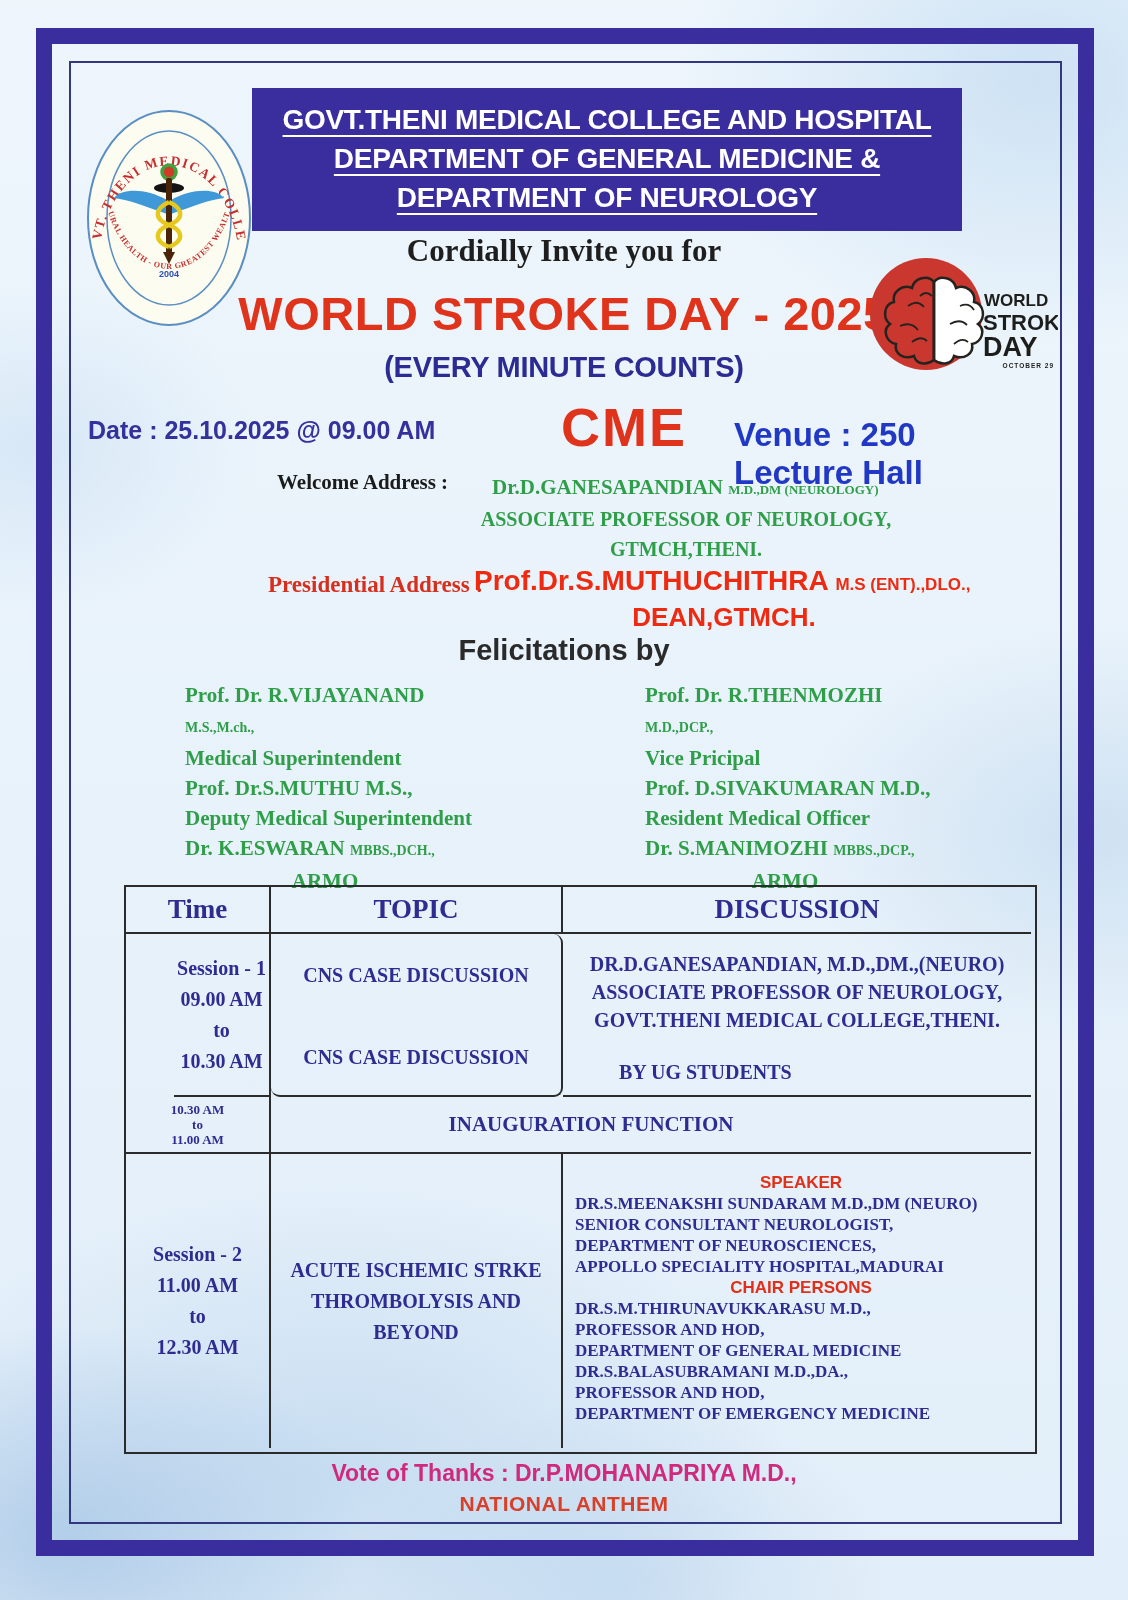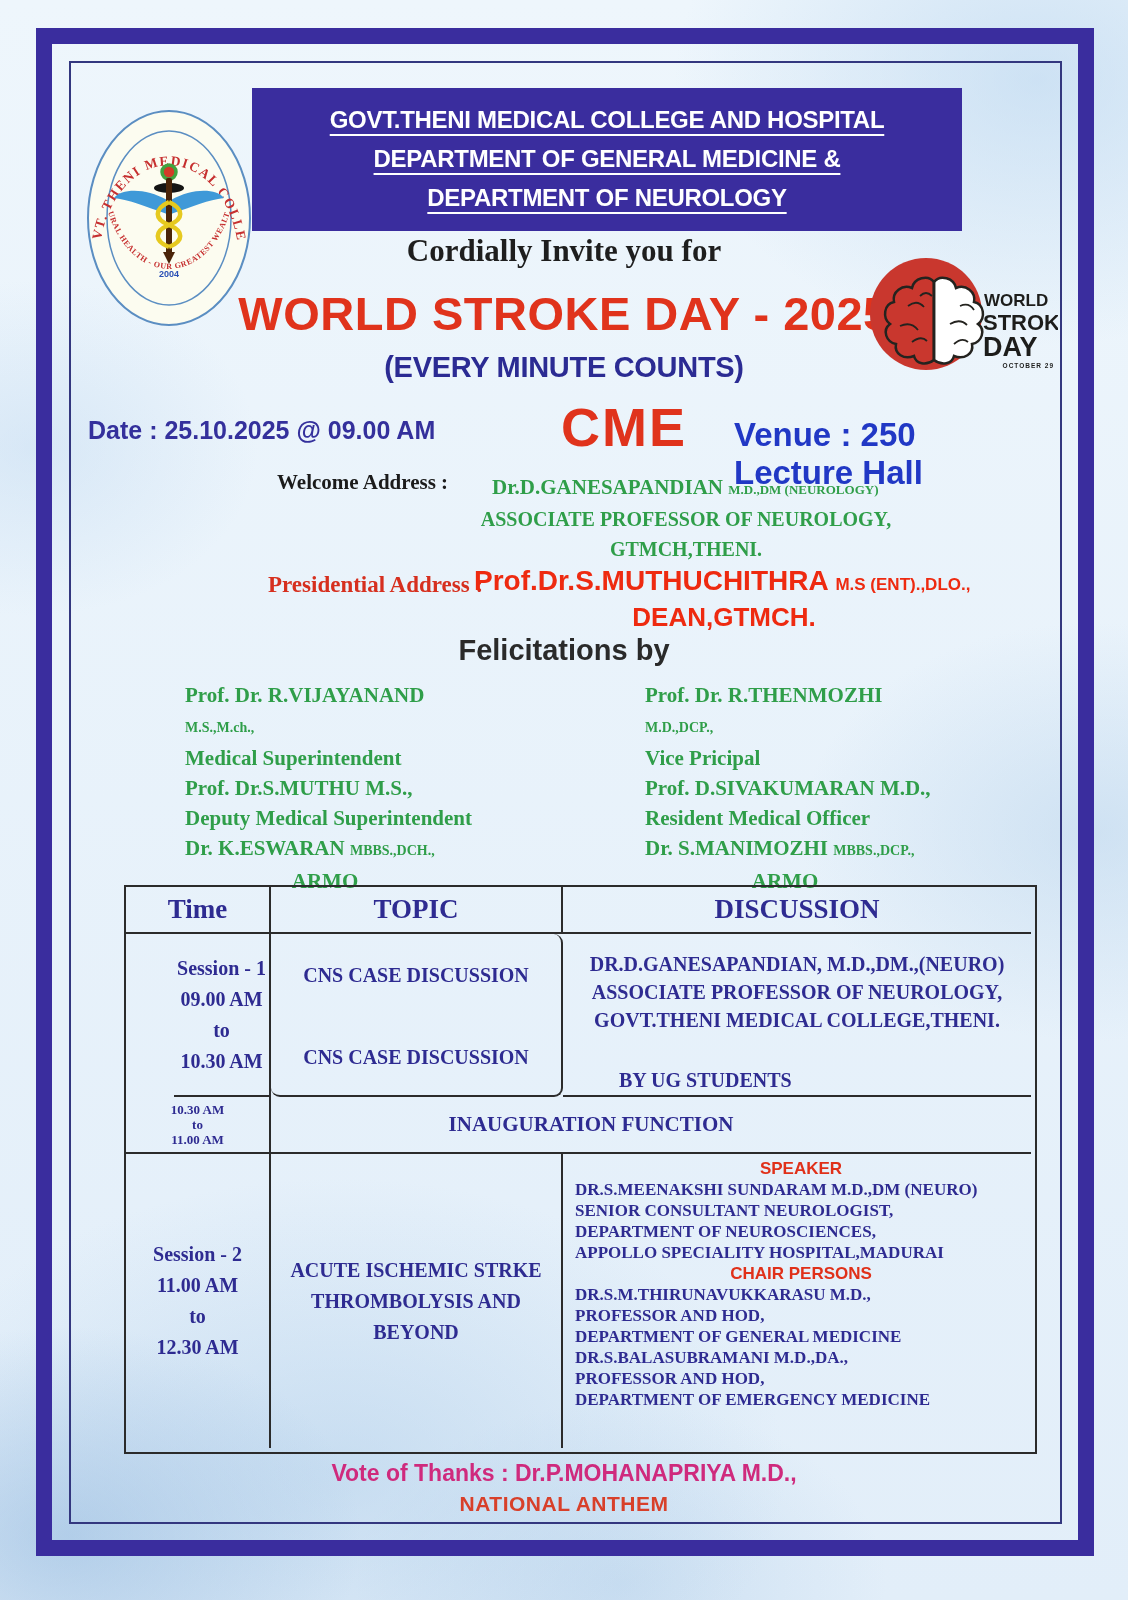--- a/index.html
+++ b/index.html
@@ -15,21 +15,21 @@
       radial-gradient(380px 260px at 55% 99%, rgba(168,200,230,.40), transparent 70%),
       linear-gradient(#eef6fc,#e2eef9);
   }
   .frame-outer{position:absolute;left:36px;top:28px;right:34px;bottom:44px;border:16px solid #3a2d9e;}
   .frame-inner{position:absolute;left:69px;top:61px;right:66px;bottom:76px;border:2px solid #33377f;}
   .abs{position:absolute;}
   .ctr{left:0;width:1128px;text-align:center;}
 
   
   .band{left:252px;top:88px;width:698px;background:#3a2d9e;padding:12px 6px 14px 6px;text-align:center;}
-  .band-line{color:#ffffff;font-weight:bold;font-size:24px;letter-spacing:-.3px;line-height:39px;
+  .band-line{color:#ffffff;font-weight:bold;font-size:28px;letter-spacing:-.3px;line-height:39px;
     text-decoration:underline;text-underline-offset:6px;text-decoration-thickness:2px;}
 
   
   .college-logo{left:84px;top:106px;width:170px;height:224px;}
 
   
   .invite{top:233px;font-family:"Liberation Serif",serif;font-weight:bold;font-size:31px;color:#1e1e1e;}
   .event-title{top:286px;font-size:47px;font-weight:bold;color:#e0331c;letter-spacing:.5px;}
   .tagline{top:351px;font-size:29px;font-weight:bold;color:#2b2b93;letter-spacing:-.3px;}
   .stroke-logo{left:862px;top:252px;width:196px;height:144px;}
@@ -61,26 +61,26 @@
     grid-template-columns:145px 292px 468px;grid-template-rows:47px 163px 57px 294px;
     font-family:"Liberation Serif",serif;font-weight:bold;color:#2e2b91;}
   .cell{border-right:2px solid #2b2b2b;border-bottom:2px solid #2b2b2b;display:flex;align-items:center;justify-content:center;text-align:center;}
   .cell.lastcol{border-right:none;}
   .cell.lastrow{border-bottom:none;}
   .hcell{font-size:27px;}
   .col-fl{flex-direction:column;}
   .s1-time{font-size:20px;line-height:31px;margin-left:48px;}
   .s1-topic{justify-content:space-between;padding:30px 0 26px 0;font-size:20px;border-radius:9px;}
   .s1-disc{justify-content:flex-start;padding-top:16px;font-size:20px;line-height:28px;}
-  .byug{align-self:flex-start;margin-left:56px;margin-top:32px;}
+  .byug{align-self:flex-start;margin-left:56px;margin-top:24px;}
   .inaug-time{font-size:13px;line-height:15px;}
   .inaug-label{font-size:21px;justify-content:center;padding-right:120px;}
   .s2-time{font-size:20px;line-height:31px;}
   .s2-topic{font-size:20px;line-height:31px;}
-  .s2-disc{justify-content:flex-start;align-items:stretch;text-align:left;font-size:17px;line-height:21px;padding:4px 4px 2px 12px;}
+  .s2-disc{justify-content:flex-start;align-items:stretch;text-align:left;font-size:17px;line-height:21px;padding:18px 4px 2px 12px;}
   .red-head{color:#e03019;font-family:"Liberation Sans",sans-serif;font-size:17px;text-align:center;}
 
   
   .vote{top:1460px;font-size:23px;font-weight:bold;color:#cf2a7d;}
   .anthem{top:1492px;font-size:21px;font-weight:bold;color:#d8402a;letter-spacing:.5px;}
 </style>
 </head>
 <body>
 
 <div class="canvas">

